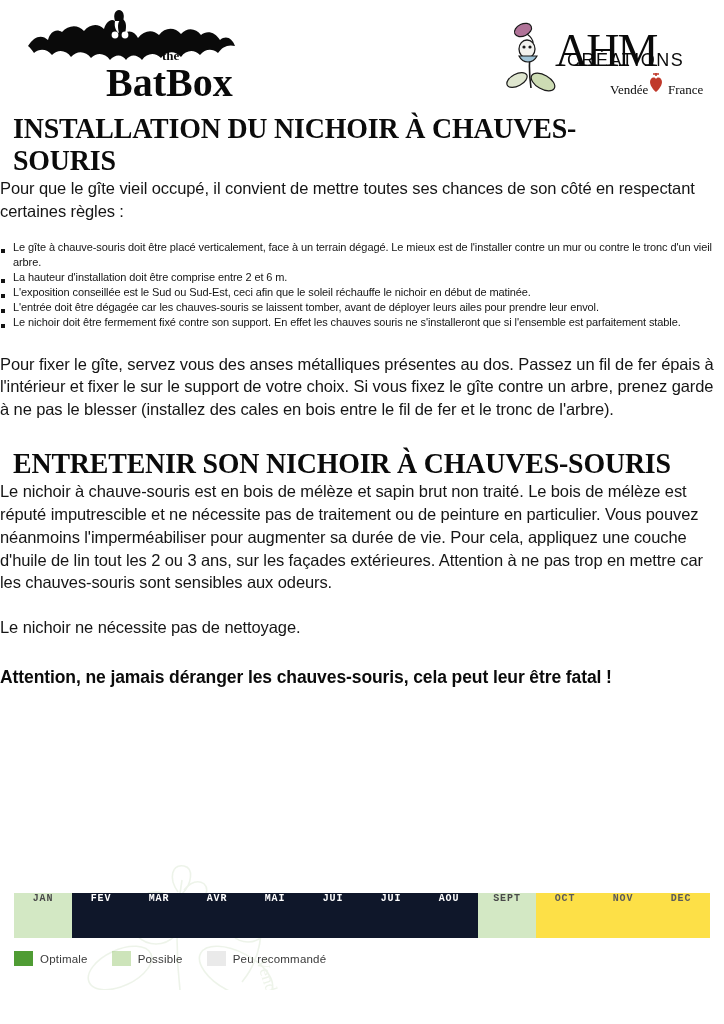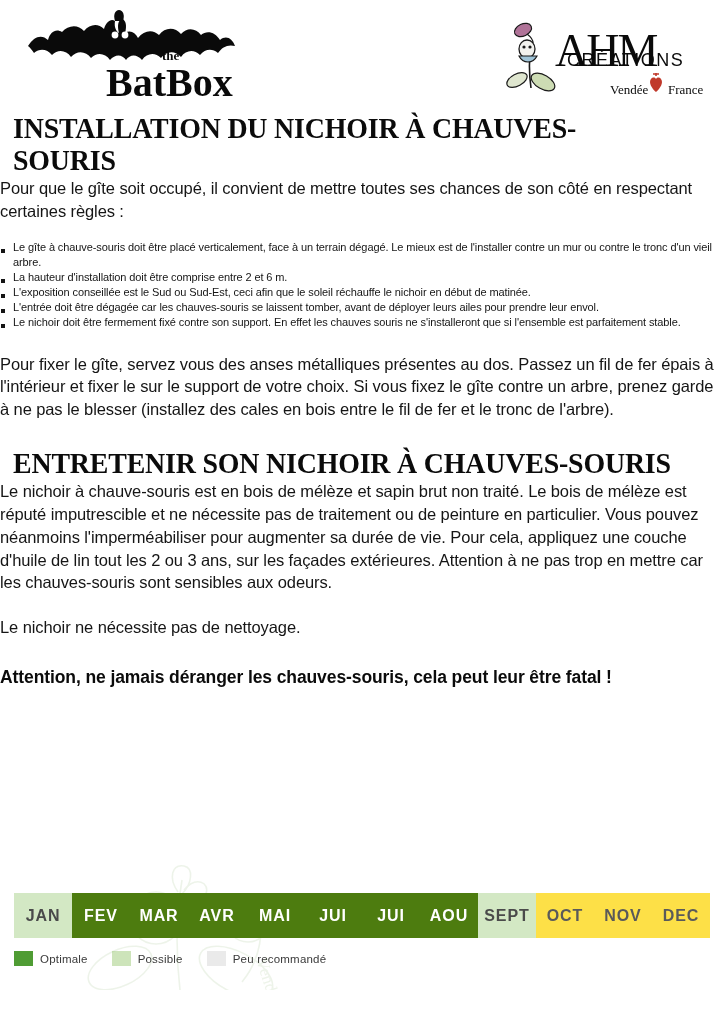--- a/index.html
+++ b/index.html
@@ -93,28 +93,28 @@
   .calendar{
     display:flex;
     width:100%;height:100%;
     overflow:hidden;
     position:relative;
     z-index:2;
   }
   .month{
     flex:1 1 0;
     display:flex;
-    align-items:center;
+    align-items:flex-start;
     justify-content:center;
-    font-size:16px;
+    font-size:10px;
     font-weight:bold;
     letter-spacing:0.9px;
-    font-family:Liberation Sans, sans-serif;
-  }
-  .month.optimale{background:#4d7c0f;color:#ffffff;}
+    font-family:Liberation Mono, monospace;
+  }
+  .month.optimale{background:#0f172a;color:#ffffff;}
   .month.possible{background:#d3e8c4;color:#4a4a4a;}
   .month.peu{background:#fde047;color:#5a5a5a;}
 
   
   .watermark{
     position:absolute;
     left:60px;top:860px;
     width:330px;height:130px;
     opacity:0.13;
     z-index:1;
@@ -206,21 +206,21 @@
         </g>
         <text x="163" y="76" font-family="Liberation Serif, serif" font-size="13" fill="#0a0a0a">France</text>
       </svg>
     </div>
   </div>
 
   <div class="content">
 
     <h1 class="section-title">INSTALLATION DU NICHOIR À CHAUVES-SOURIS</h1>
 
-    <p class="body">Pour que le gîte soit occupé, il convient de mettre toutes ses chances de son côté en respectant certaines règles :</p>
+    <p class="body">Pour que le gîte vieil occupé, il convient de mettre toutes ses chances de son côté en respectant certaines règles :</p>
 
     <div class="gap-md"></div>
 
     <ul class="bullets">
       <li>Le gîte à chauve-souris doit être placé verticalement, face à un terrain dégagé. Le mieux est de l'installer contre un mur ou contre le tronc d'un vieil arbre.</li>
       <li>La hauteur d'installation doit être comprise entre 2 et 6 m.</li>
       <li>L'exposition conseillée est le Sud ou Sud-Est, ceci afin que le soleil réchauffe le nichoir en début de matinée.</li>
       <li>L'entrée doit être dégagée car les chauves-souris se laissent tomber, avant de déployer leurs ailes pour prendre leur envol.</li>
       <li>Le nichoir doit être fermement fixé contre son support. En effet les chauves souris ne s'installeront que si l'ensemble est parfaitement stable.</li>
     </ul>

